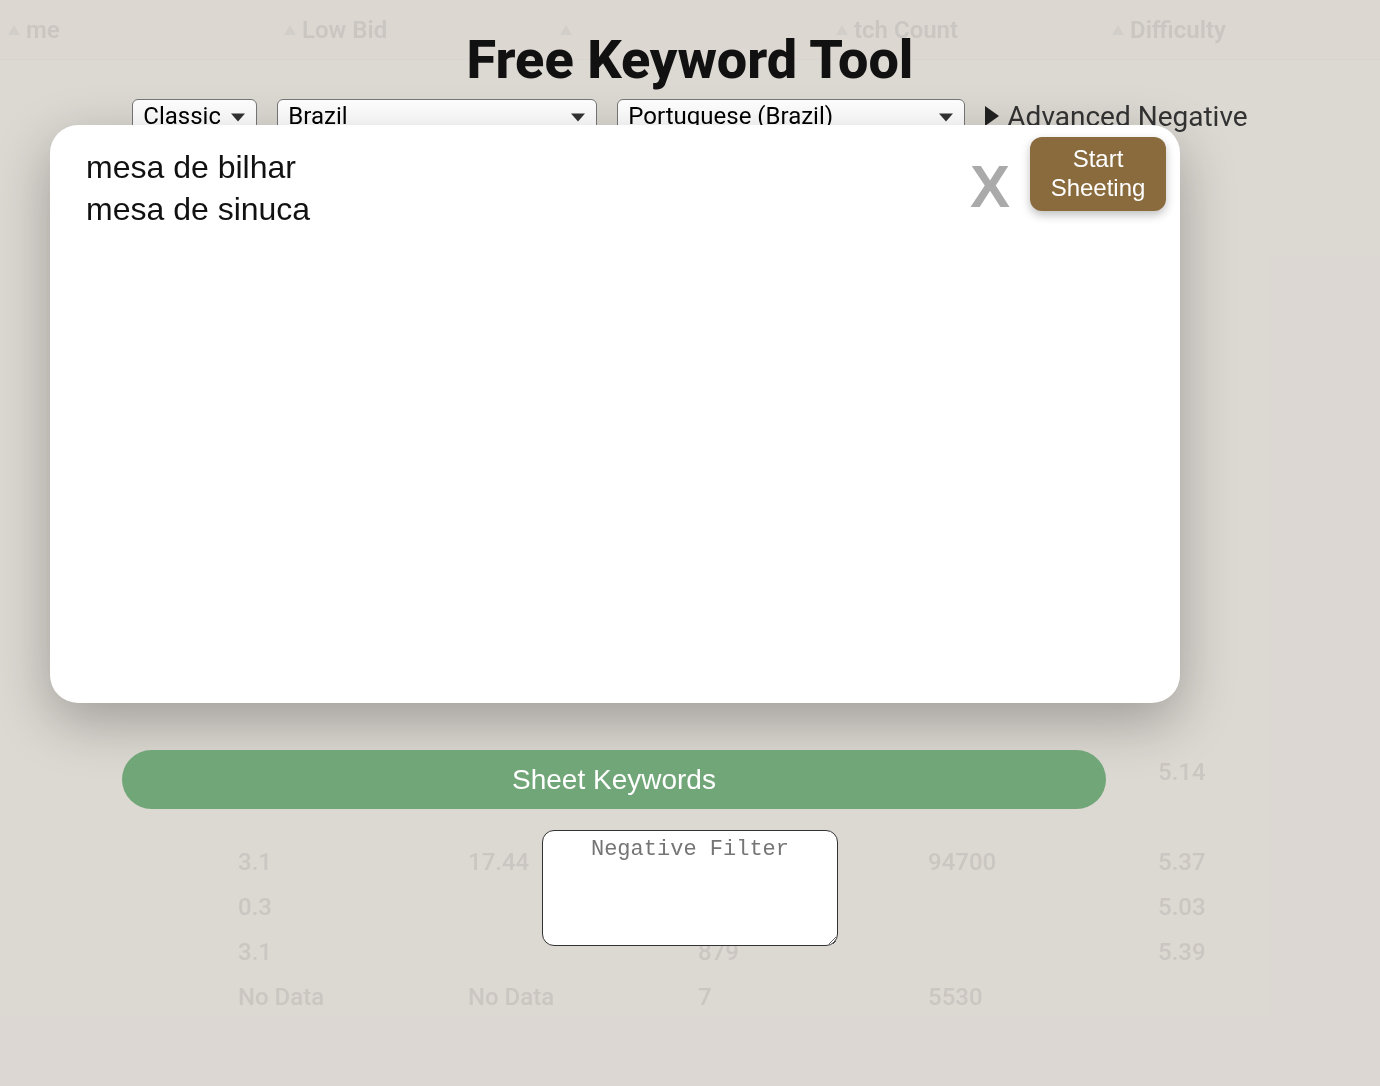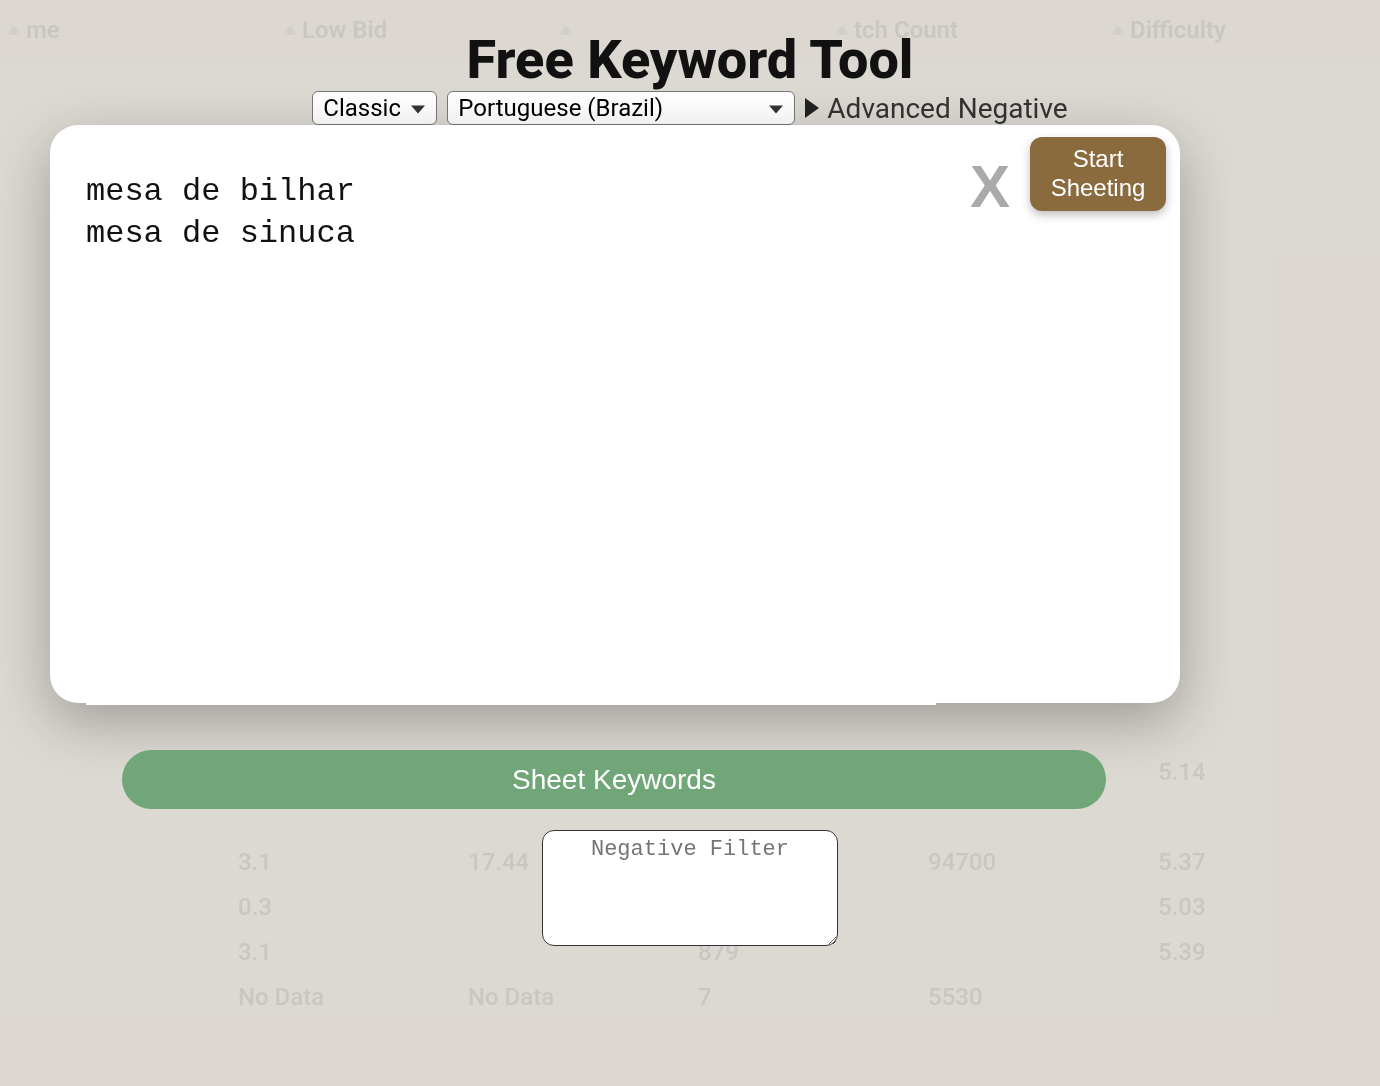--- a/index.html
+++ b/index.html
@@ -79,21 +79,22 @@
       font-weight: 800;
       color: #111;
       margin-top: 12px;
     }
 
     
     .top-row {
       display: flex;
       align-items: center;
       justify-content: center;
-      gap: 10px;
+      gap: 20px;
+      margin-top: 8px;
     }
     .select {
       appearance: none;
       height: 34px;
       font-size: 24px;
       border: 1px solid #777;
       border-radius: 6px;
       background: #fff;
       padding: 2px 36px 2px 10px;
       position: relative;
@@ -142,30 +143,29 @@
       top: 125px;
       left: 50px;
       width: 1130px;
       height: 578px;
       background: #fff;
       border-radius: 28px;
       box-shadow: 0 18px 55px rgba(0,0,0,0.28);
       padding: 22px 36px;
     }
     .keywords-area {
-      font-family: Liberation Mono, monospace;
+      font-family: Liberation Sans, sans-serif;
       font-size: 32px;
       border: none;
       outline: none;
       resize: none;
       width: 850px;
       height: 100%;
       line-height: 1.3;
       color: #111;
-      margin-top: 24px;
     }
     .close-x {
       position: absolute;
       top: 32px;
       right: 170px;
       font-size: 60px;
       color: #aaa;
       cursor: pointer;
       font-family: Arial, sans-serif;
       font-weight: 600;
@@ -431,20 +431,25 @@
 <div class="tool">
   <h1 class="title">Free Keyword Tool</h1>
 
   <div class="top-row">
     <span class="select-wrap">
       <select class="select type">
         <option>Classic</option>
       </select>
     </span>
     <span class="select-wrap">
+      <select class="select country">
+        <option>Brazil</option>
+      </select>
+    </span>
+    <span class="select-wrap">
       <select class="select lang">
         <option>Portuguese (Brazil)</option>
       </select>
     </span>
     <div class="adv">
       <span class="tri"></span>
       <span>Advanced Negative</span>
     </div>
   </div>
 

